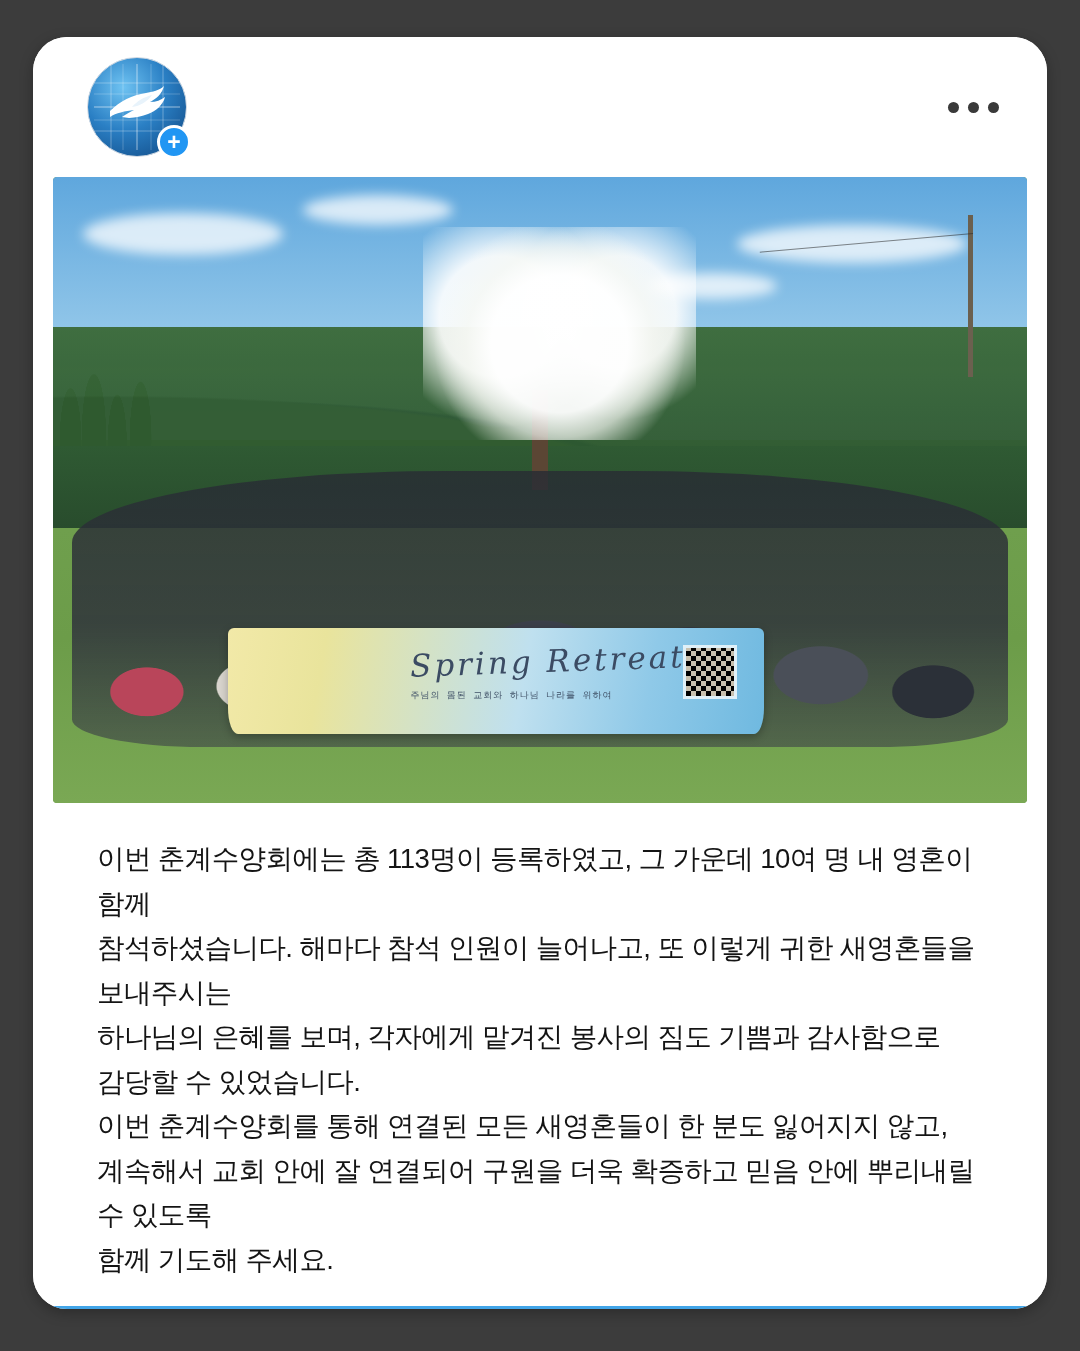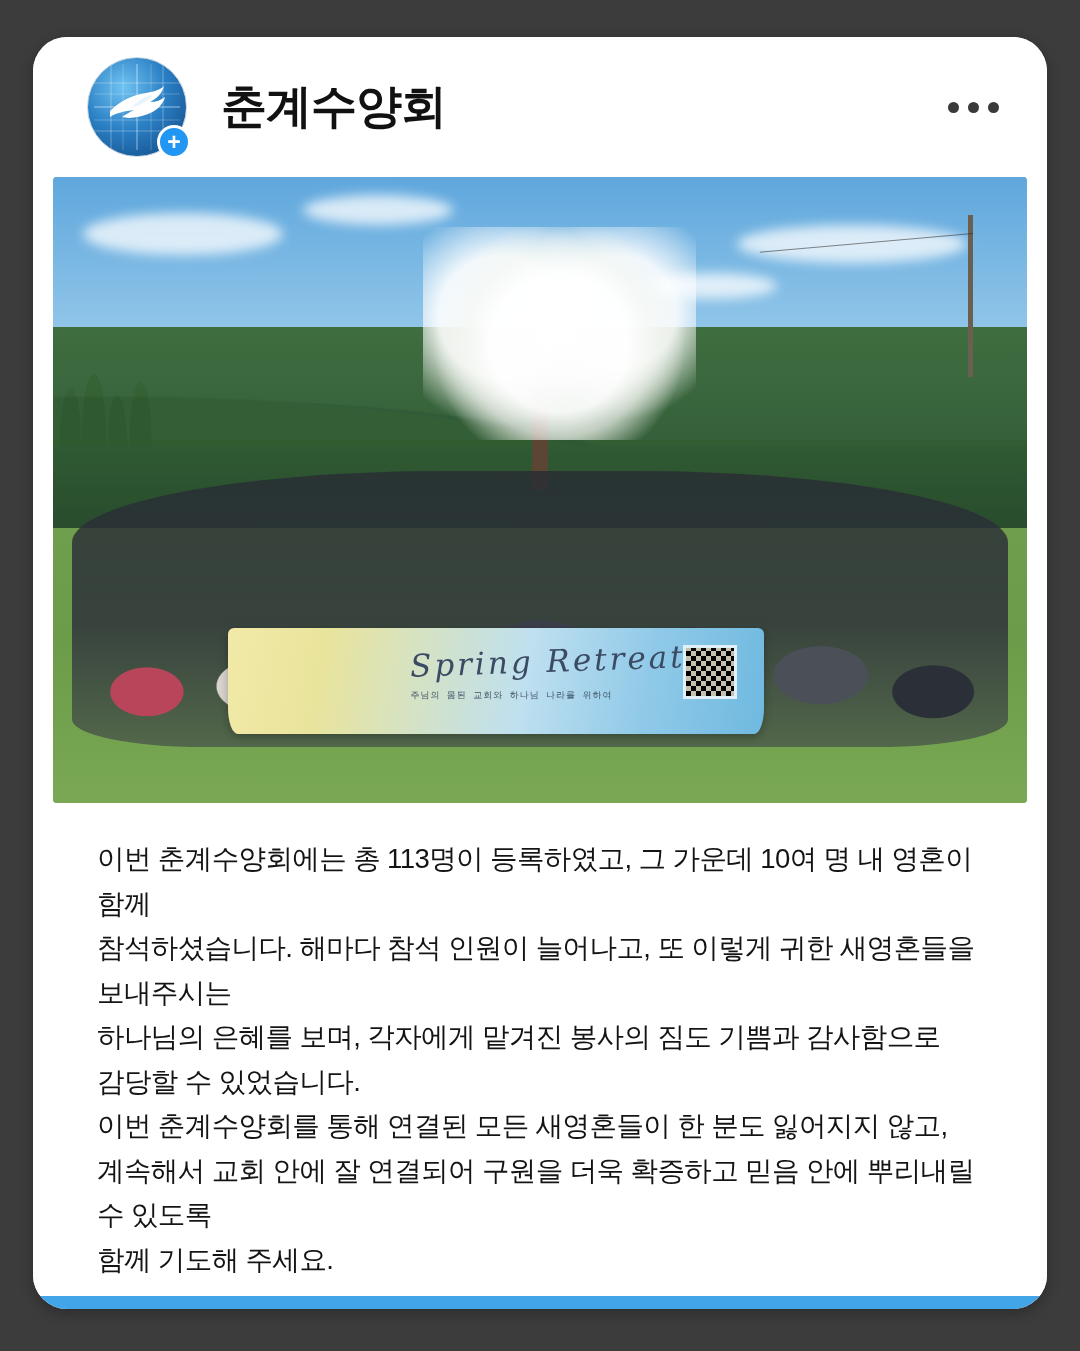--- a/index.html
+++ b/index.html
@@ -273,21 +273,21 @@
     width: 22%;
     height: 1px;
     background: rgba(40,40,40,0.55);
     transform: rotate(-5deg);
     transform-origin: right center;
   }
 
   
   .body {
     flex: 1 1 auto;
-    padding: 34px 64px 14px 64px;
+    padding: 34px 64px 24px 64px;
     background: #ffffff;
   }
   .body p {
     font-size: 27.5px;
     line-height: 1.62;
     color: #141414;
     letter-spacing: -0.6px;
     white-space: pre-line;
     word-break: keep-all;
   }
@@ -310,21 +310,20 @@
   <div class="header">
     <div class="avatar-wrap">
       <div class="avatar">
         <svg class="dove" width="62" height="46" viewBox="0 0 62 46">
           <path d="M4 28 C14 18 26 12 40 10 C46 9 54 7 58 3 C56 11 50 16 44 19 C50 19 55 17 59 14 C57 22 50 28 42 31 C34 34 24 36 16 34 C20 31 24 29 28 27 C19 28 10 30 4 34 Z" fill="#ffffff"></path>
           <path d="M26 24 C31 18 38 14 46 12 C41 19 34 23 26 24 Z" fill="#e8f3fb"></path>
         </svg>
       </div>
       <div class="badge-plus">+</div>
     </div>
-    <div class="title">춘계수양회</div>
     <div class="more-dots">
       <i></i>
       <i></i>
       <i></i>
     </div>
   </div>
 
   <div class="photo">
     <div class="sky"></div>
     <div class="cloud c1"></div>

